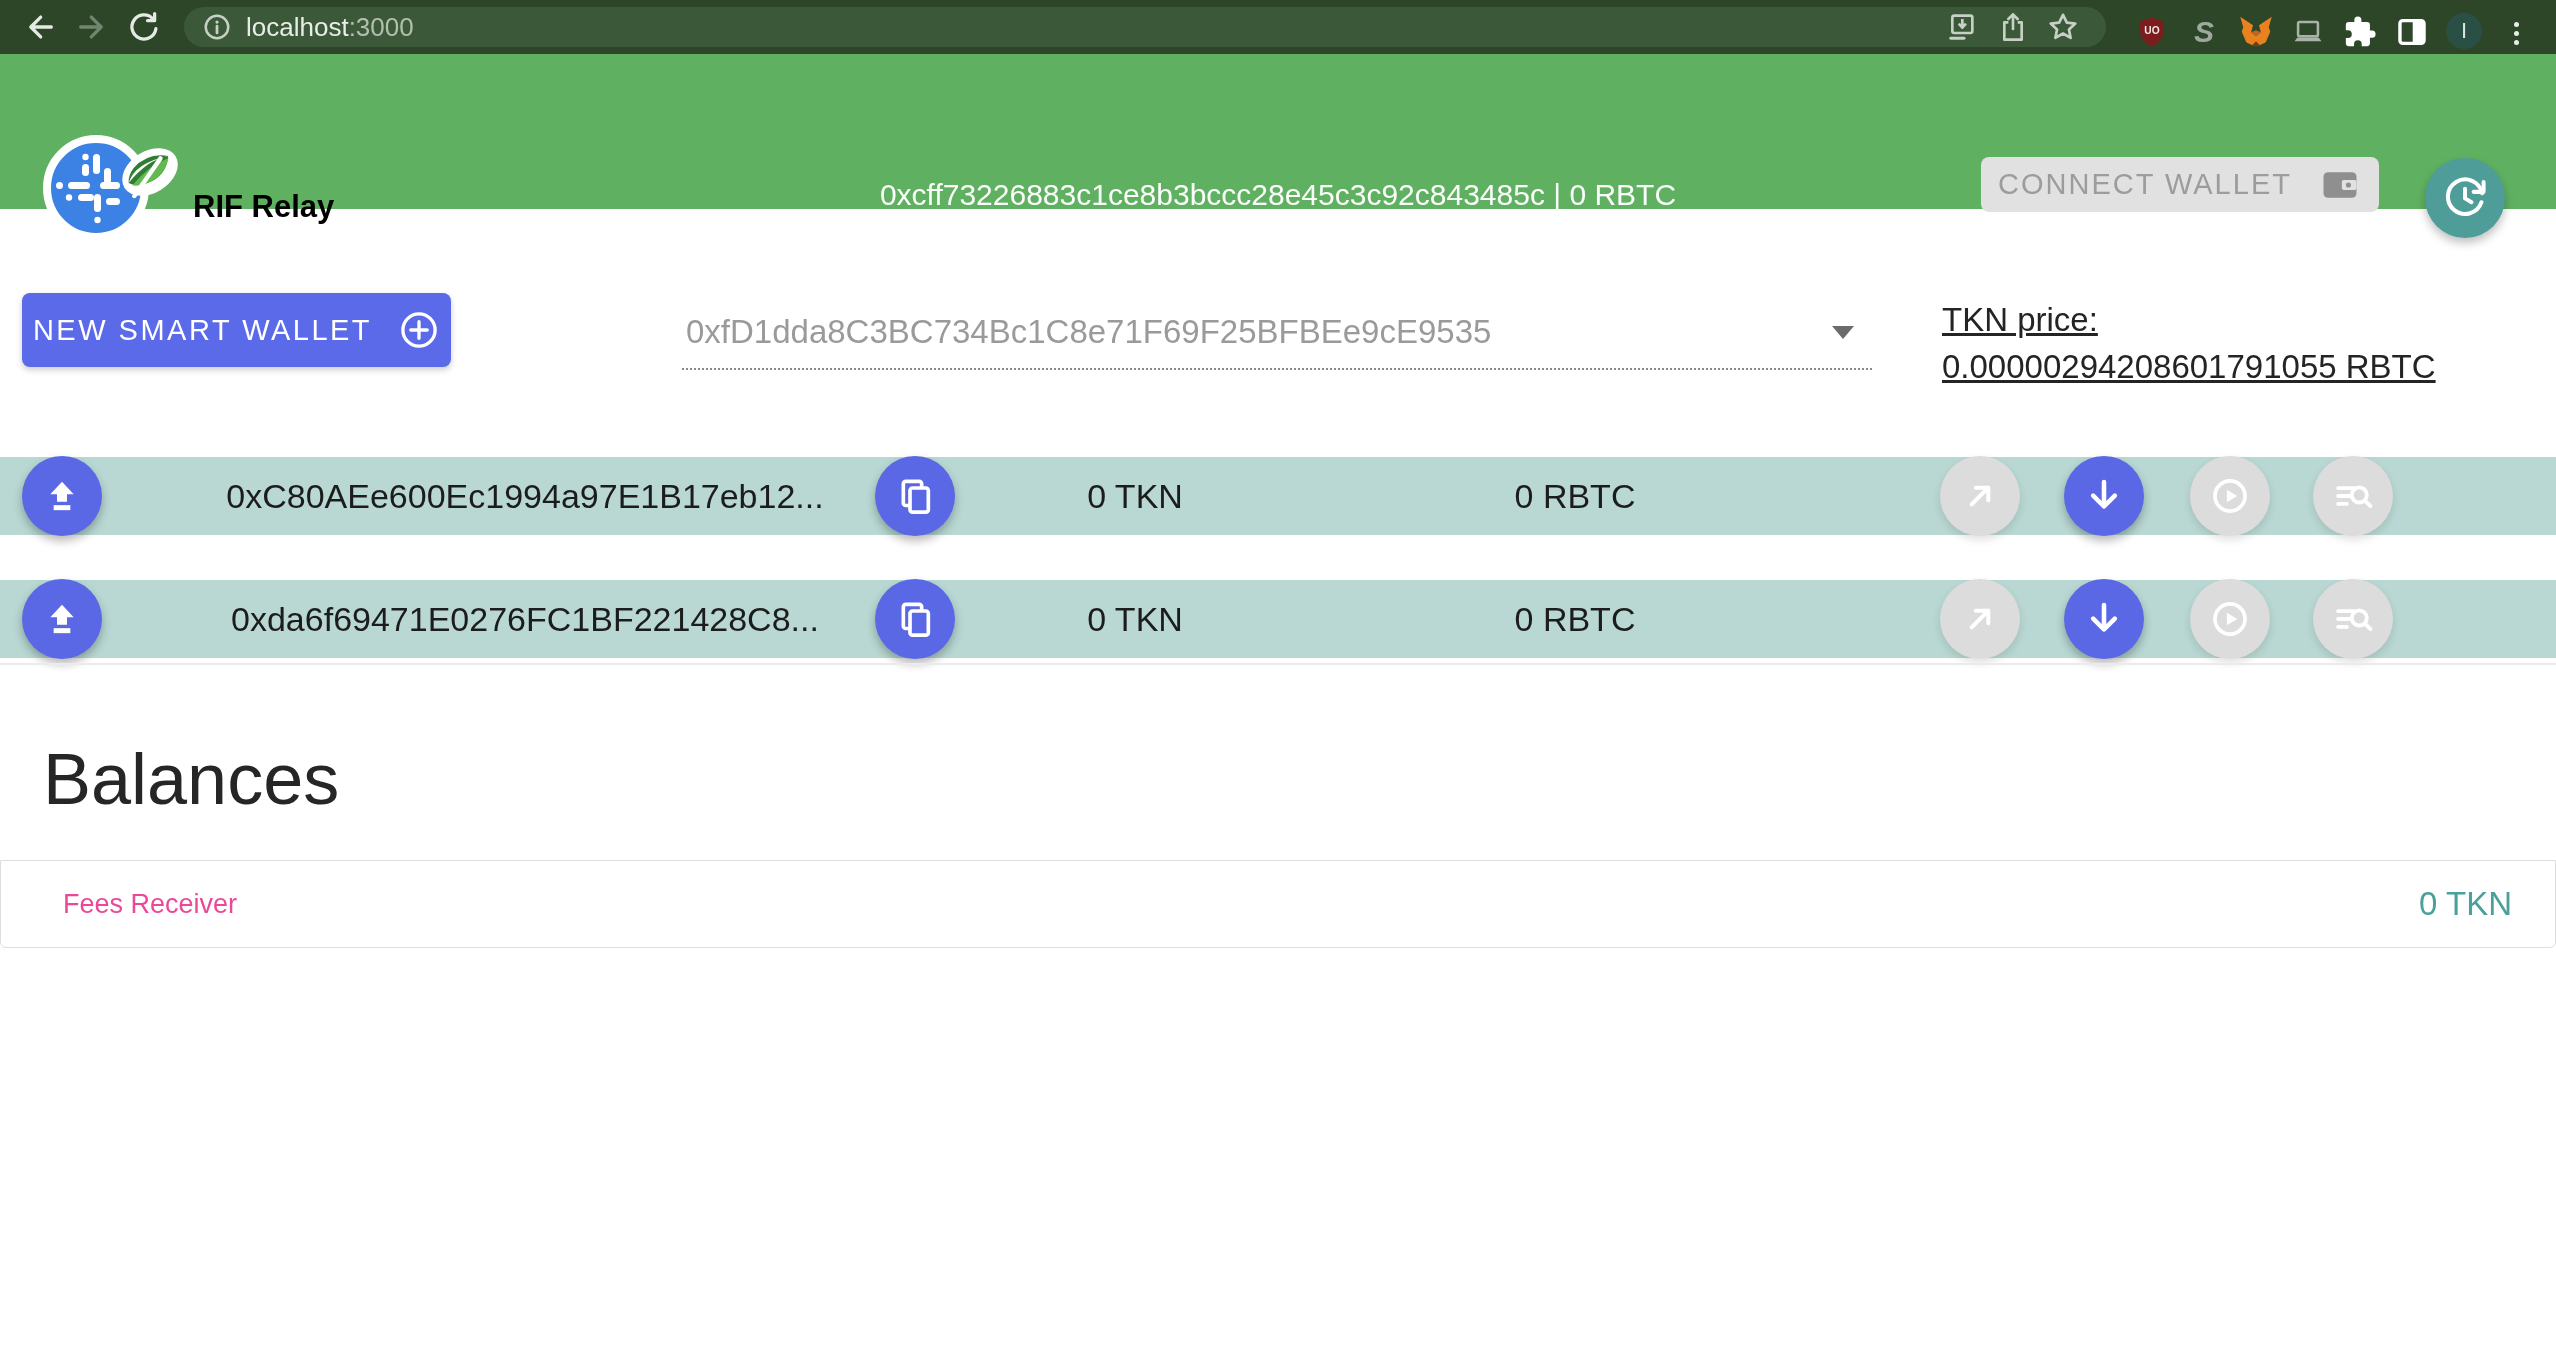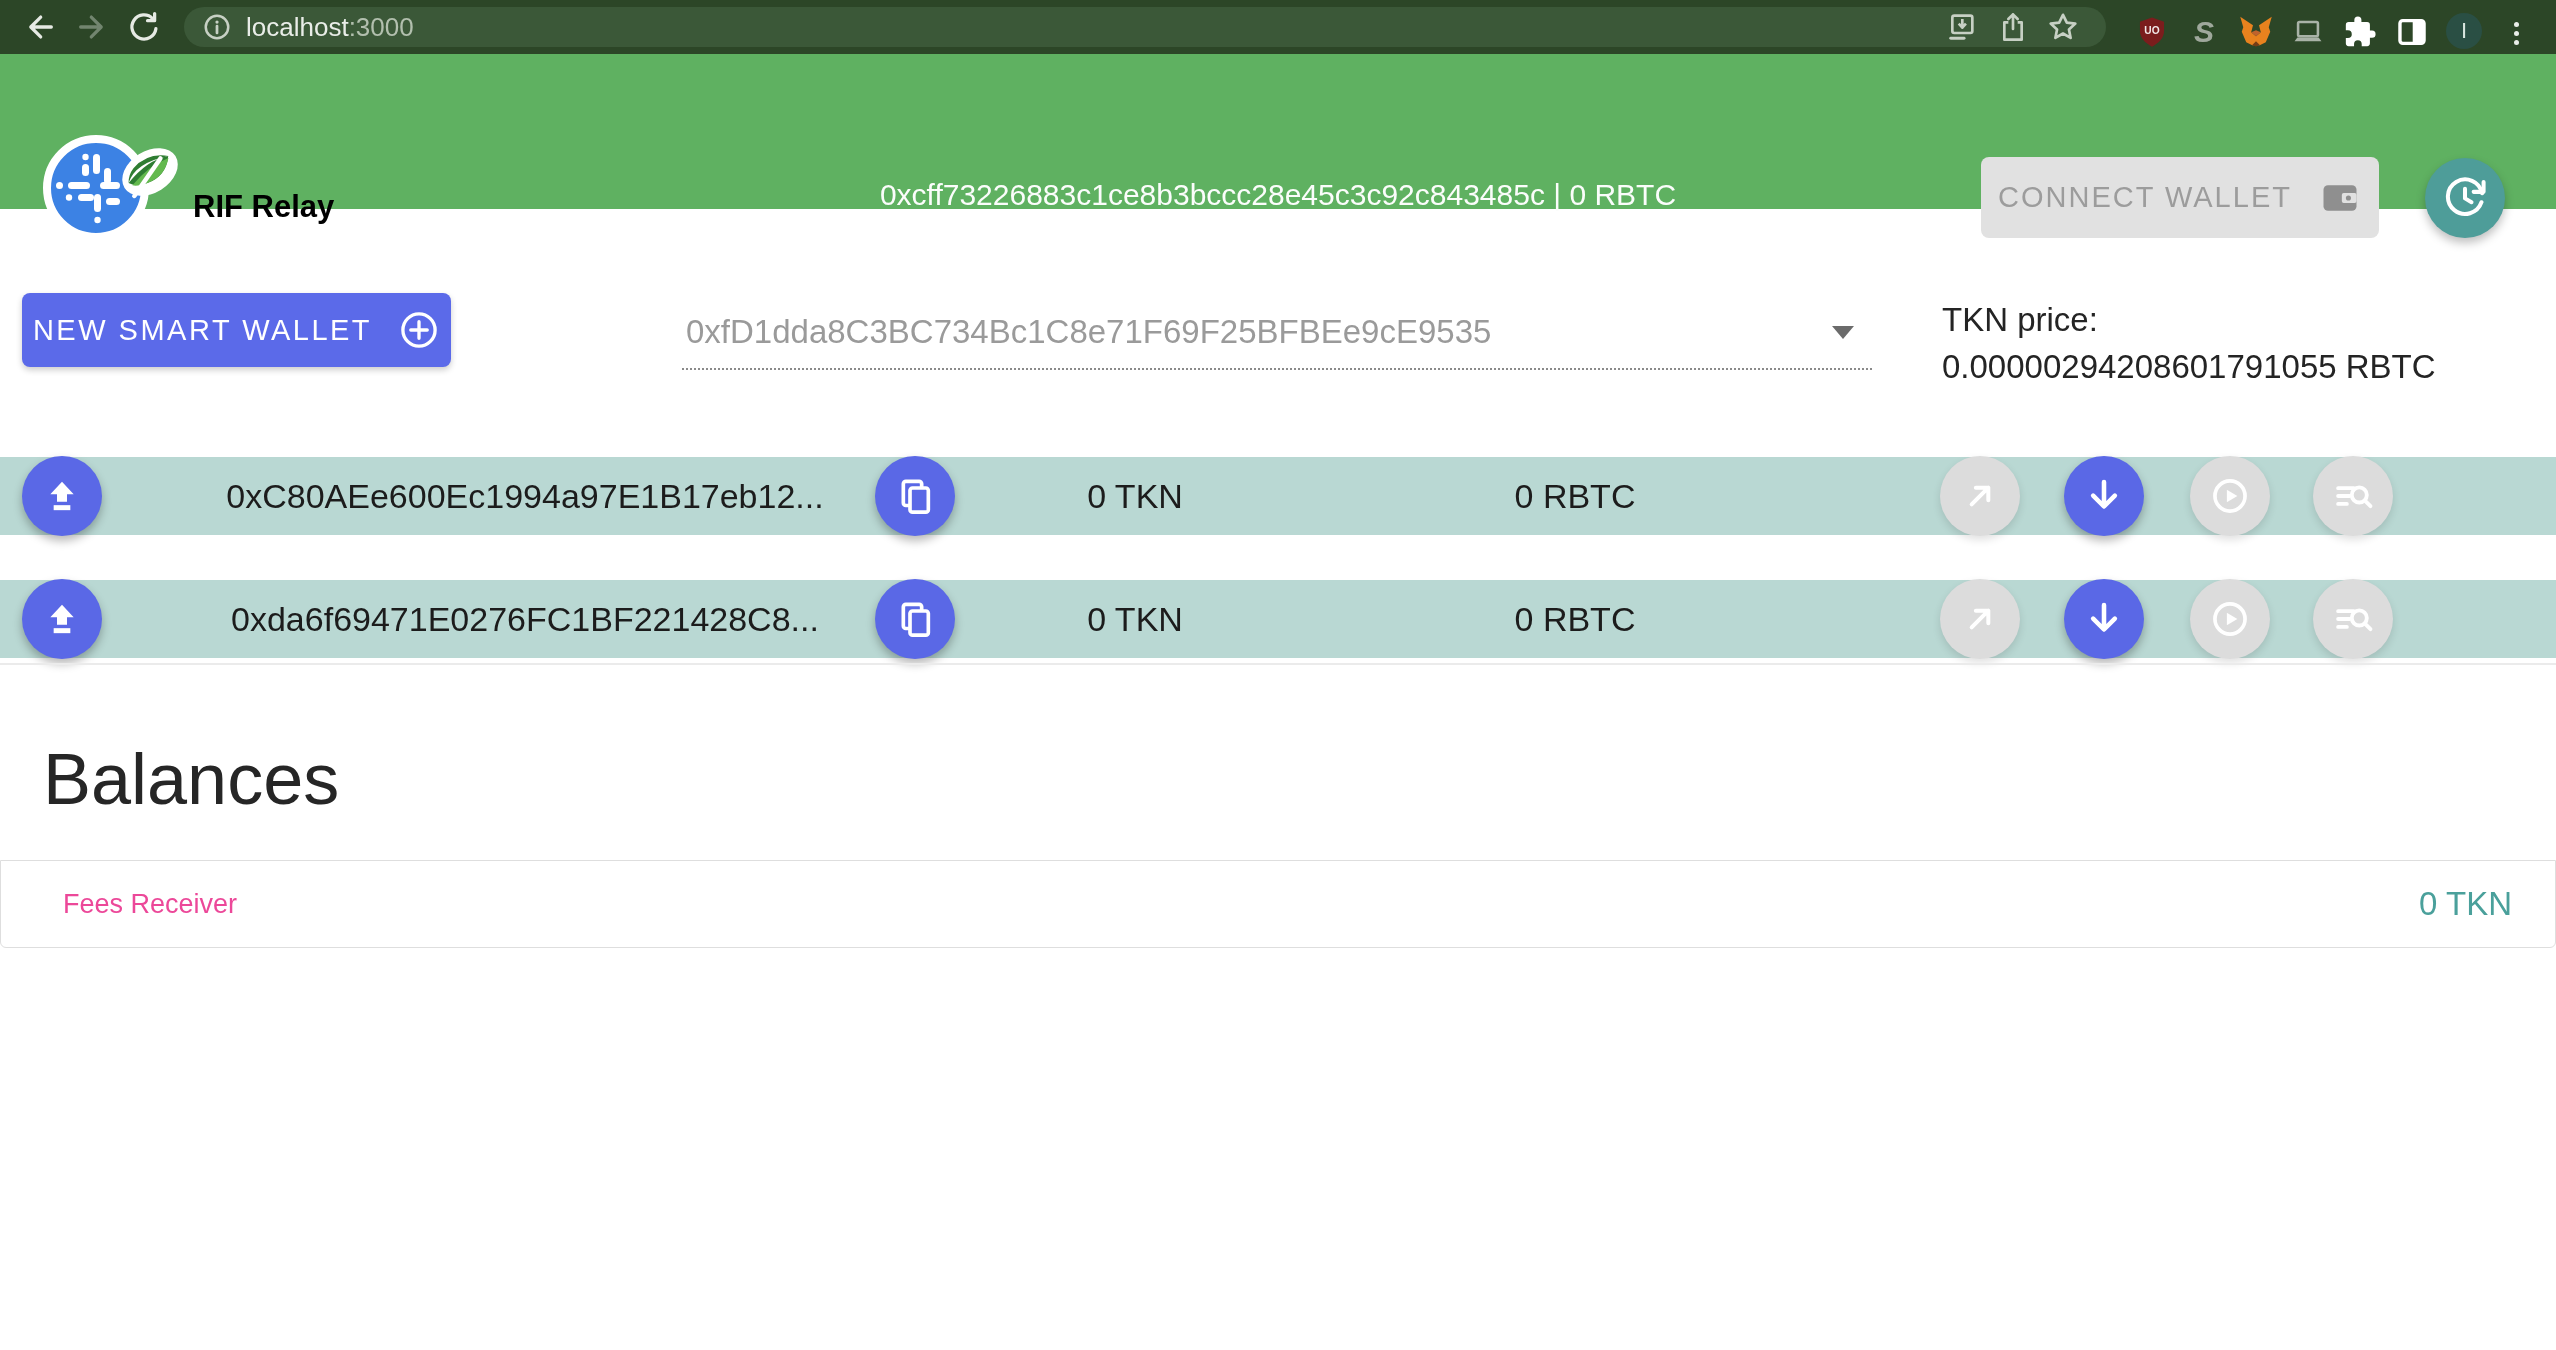--- a/index.html
+++ b/index.html
@@ -28,42 +28,42 @@
                    color:#d8e6df; font-size:22px; display:flex; align-items:center; justify-content:center; }
   .kebab { color:#e9ede8; font-size:28px; letter-spacing:0; line-height:10px; }
   .kebab span { display:block; width:5px; height:5px; border-radius:50%; background:#e9ede8; margin:4px auto; }
 
   
   .app-header { position:absolute; top:54px; left:0; width:2556px; height:155px; background:#5fb161; }
   .logo { position:absolute; left:38px; top:74px; }
   .app-title { position:absolute; left:193px; top:123px; font-size:31px; font-weight:bold; color:#000000;margin-top:12px; }
   .account-line { position:absolute; left:0; top:124px; width:100%; text-align:center;
                   font-size:30px; color:#fbfdfb; }
-  .connect-btn { position:absolute; left:1981px; top:103px; width:398px; height:81px;
+  .connect-btn { position:absolute; left:1981px; top:103px; width:398px; height:55px;
                  background:#e1e1e1; border:none; border-radius:8px; cursor:default;
                  display:flex; align-items:center; justify-content:center; gap:26px; }
   .connect-btn span { font-size:29px; letter-spacing:2px; color:#9c9c9c; }
   .refresh-fab { position:absolute; left:2425px; top:104px; width:80px; height:80px; border-radius:50%;
                  background:#4e9d99; border:none; cursor:pointer; display:flex; align-items:center;
                  justify-content:center; box-shadow:0 5px 10px rgba(0,0,0,.25); }
 
   
   .new-wallet-btn { position:absolute; left:22px; top:293px; width:429px; height:74px;
                     background:#5b6ae9; color:#ffffff; border:none; border-radius:8px; cursor:pointer;
                     display:flex; align-items:center; justify-content:center; gap:26px;
                     box-shadow:0 3px 6px rgba(0,0,0,.2); }
   .new-wallet-btn span { font-size:29px; letter-spacing:2.5px; }
   .sw-select { position:absolute; left:682px; top:296px; width:1190px; height:74px;
                border:none; border-bottom:2px dotted #8a8a8a; background:none; cursor:pointer;
                display:flex; align-items:center; }
   .sw-select .value { font-size:33px; color:#9a9a9a; padding-left:4px; }
   .sw-select .caret { position:absolute; right:18px; top:30px; width:0; height:0;
                       border-left:11px solid transparent; border-right:11px solid transparent;
                       border-top:13px solid #6b6b6b; }
-  .price-block { position:absolute; left:1942px; top:296px; font-size:33px; color:#242424; line-height:47px; }
+  .price-block { position:absolute; left:1942px; top:296px; font-size:33px; color:#242424; line-height:47px;text-decoration:underline; }
 
   
   .wallet-row { position:absolute; left:0; width:2556px; height:78px; background:#b9d8d3; }
   .row-1 { top:457px; } .row-2 { top:580px; }
   .fab { position:absolute; width:80px; height:80px; border-radius:50%; border:none; cursor:pointer;
          display:flex; align-items:center; justify-content:center; top:-1px; }
   .fab-blue { background:#5a68e6; box-shadow:0 5px 10px rgba(0,0,0,.28); }
   .fab-gray { background:#dcdcdc; box-shadow:0 4px 8px rgba(0,0,0,.12); }
   .fab-upload { left:22px; }
   .fab-copy   { left:875px; }

